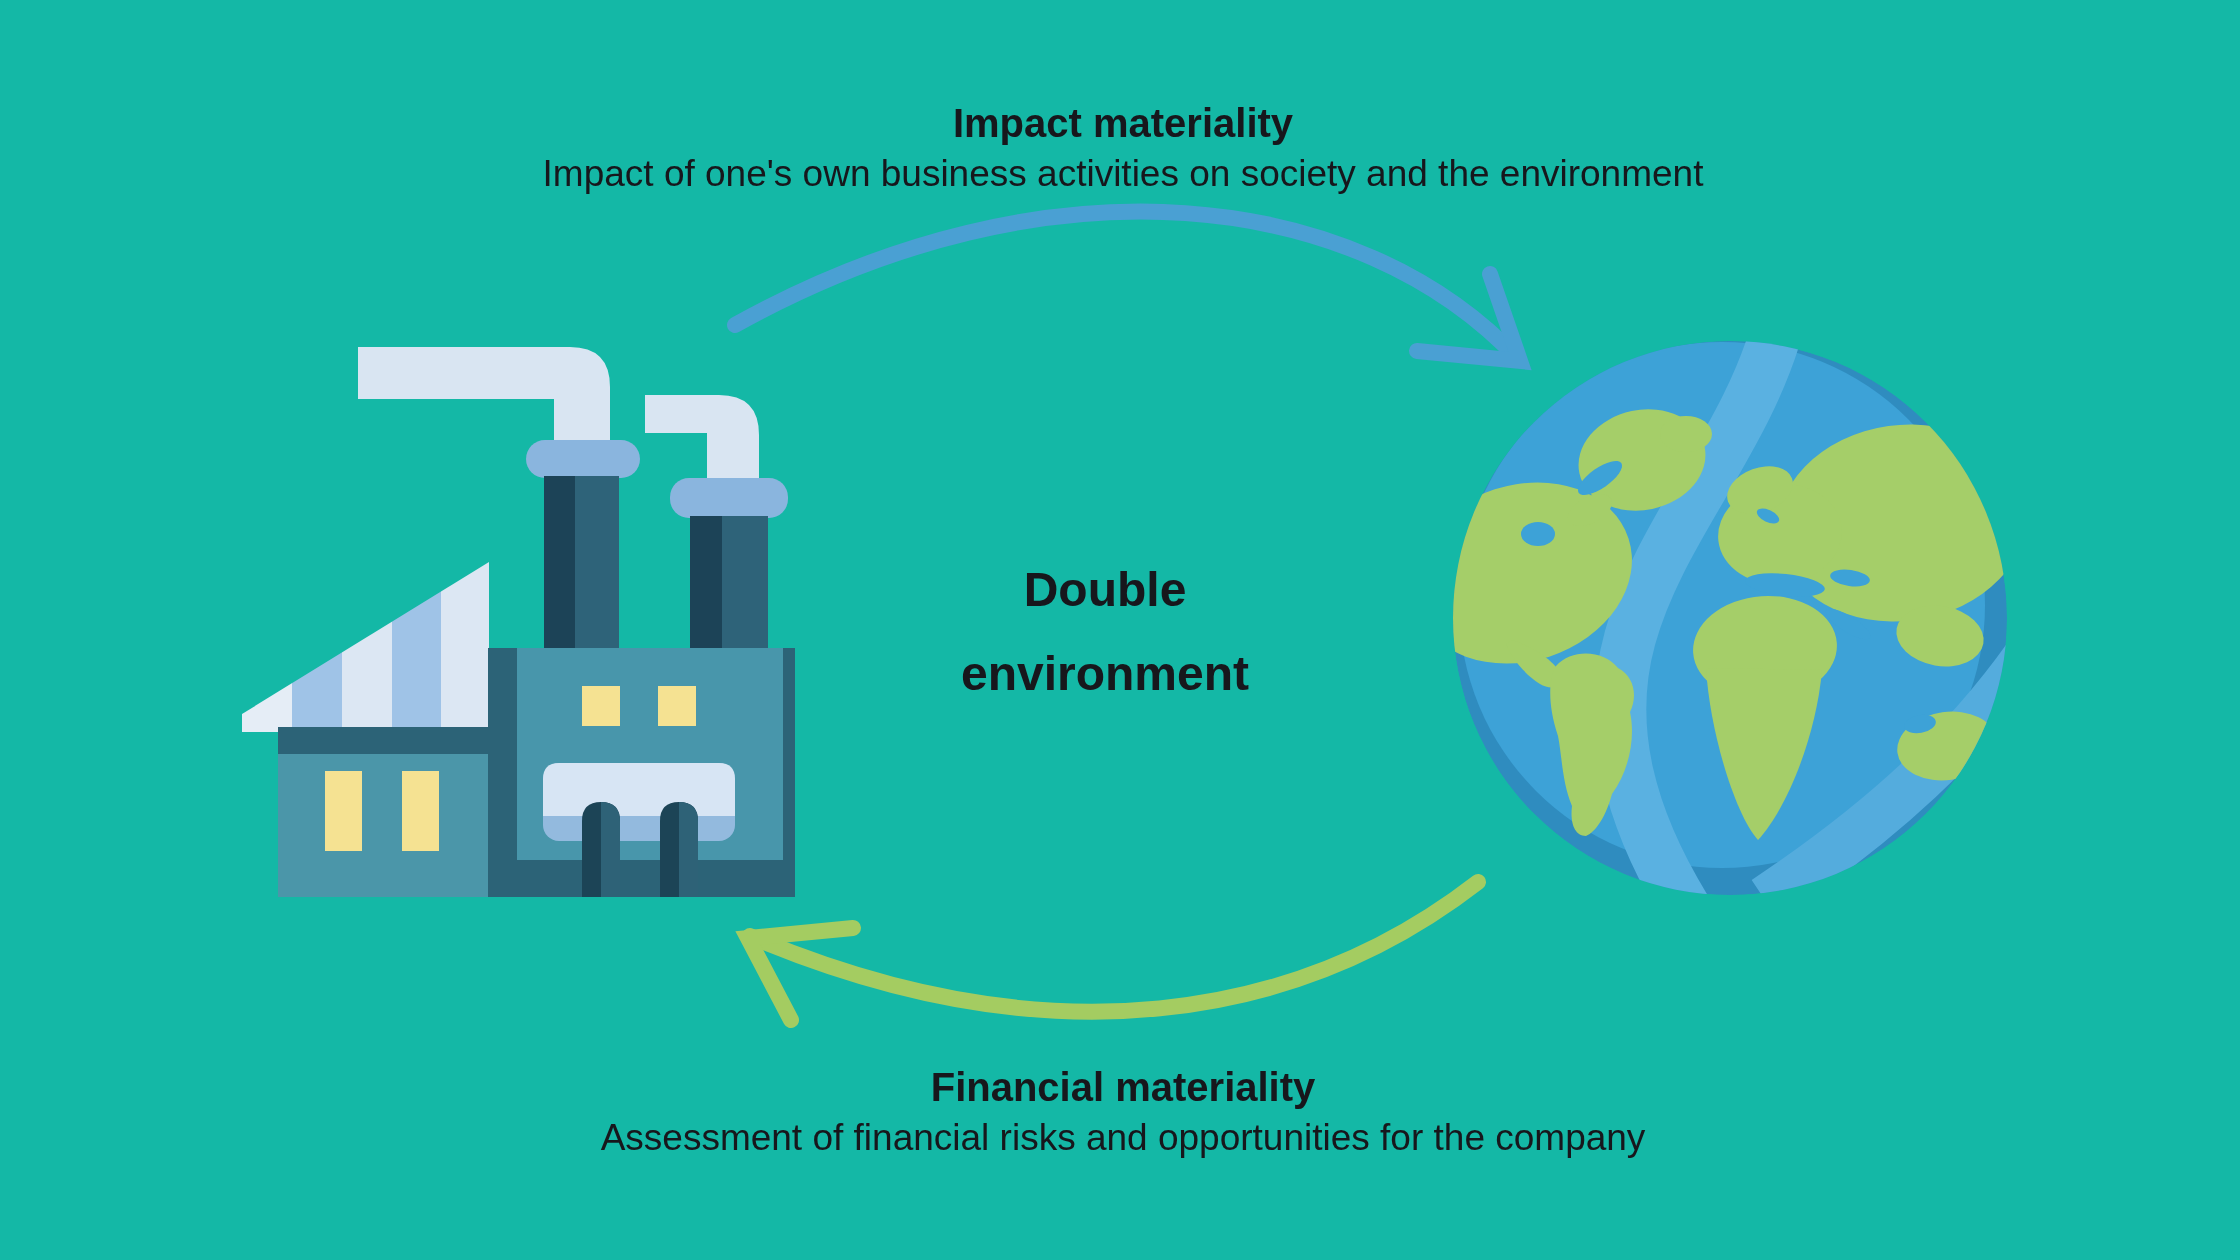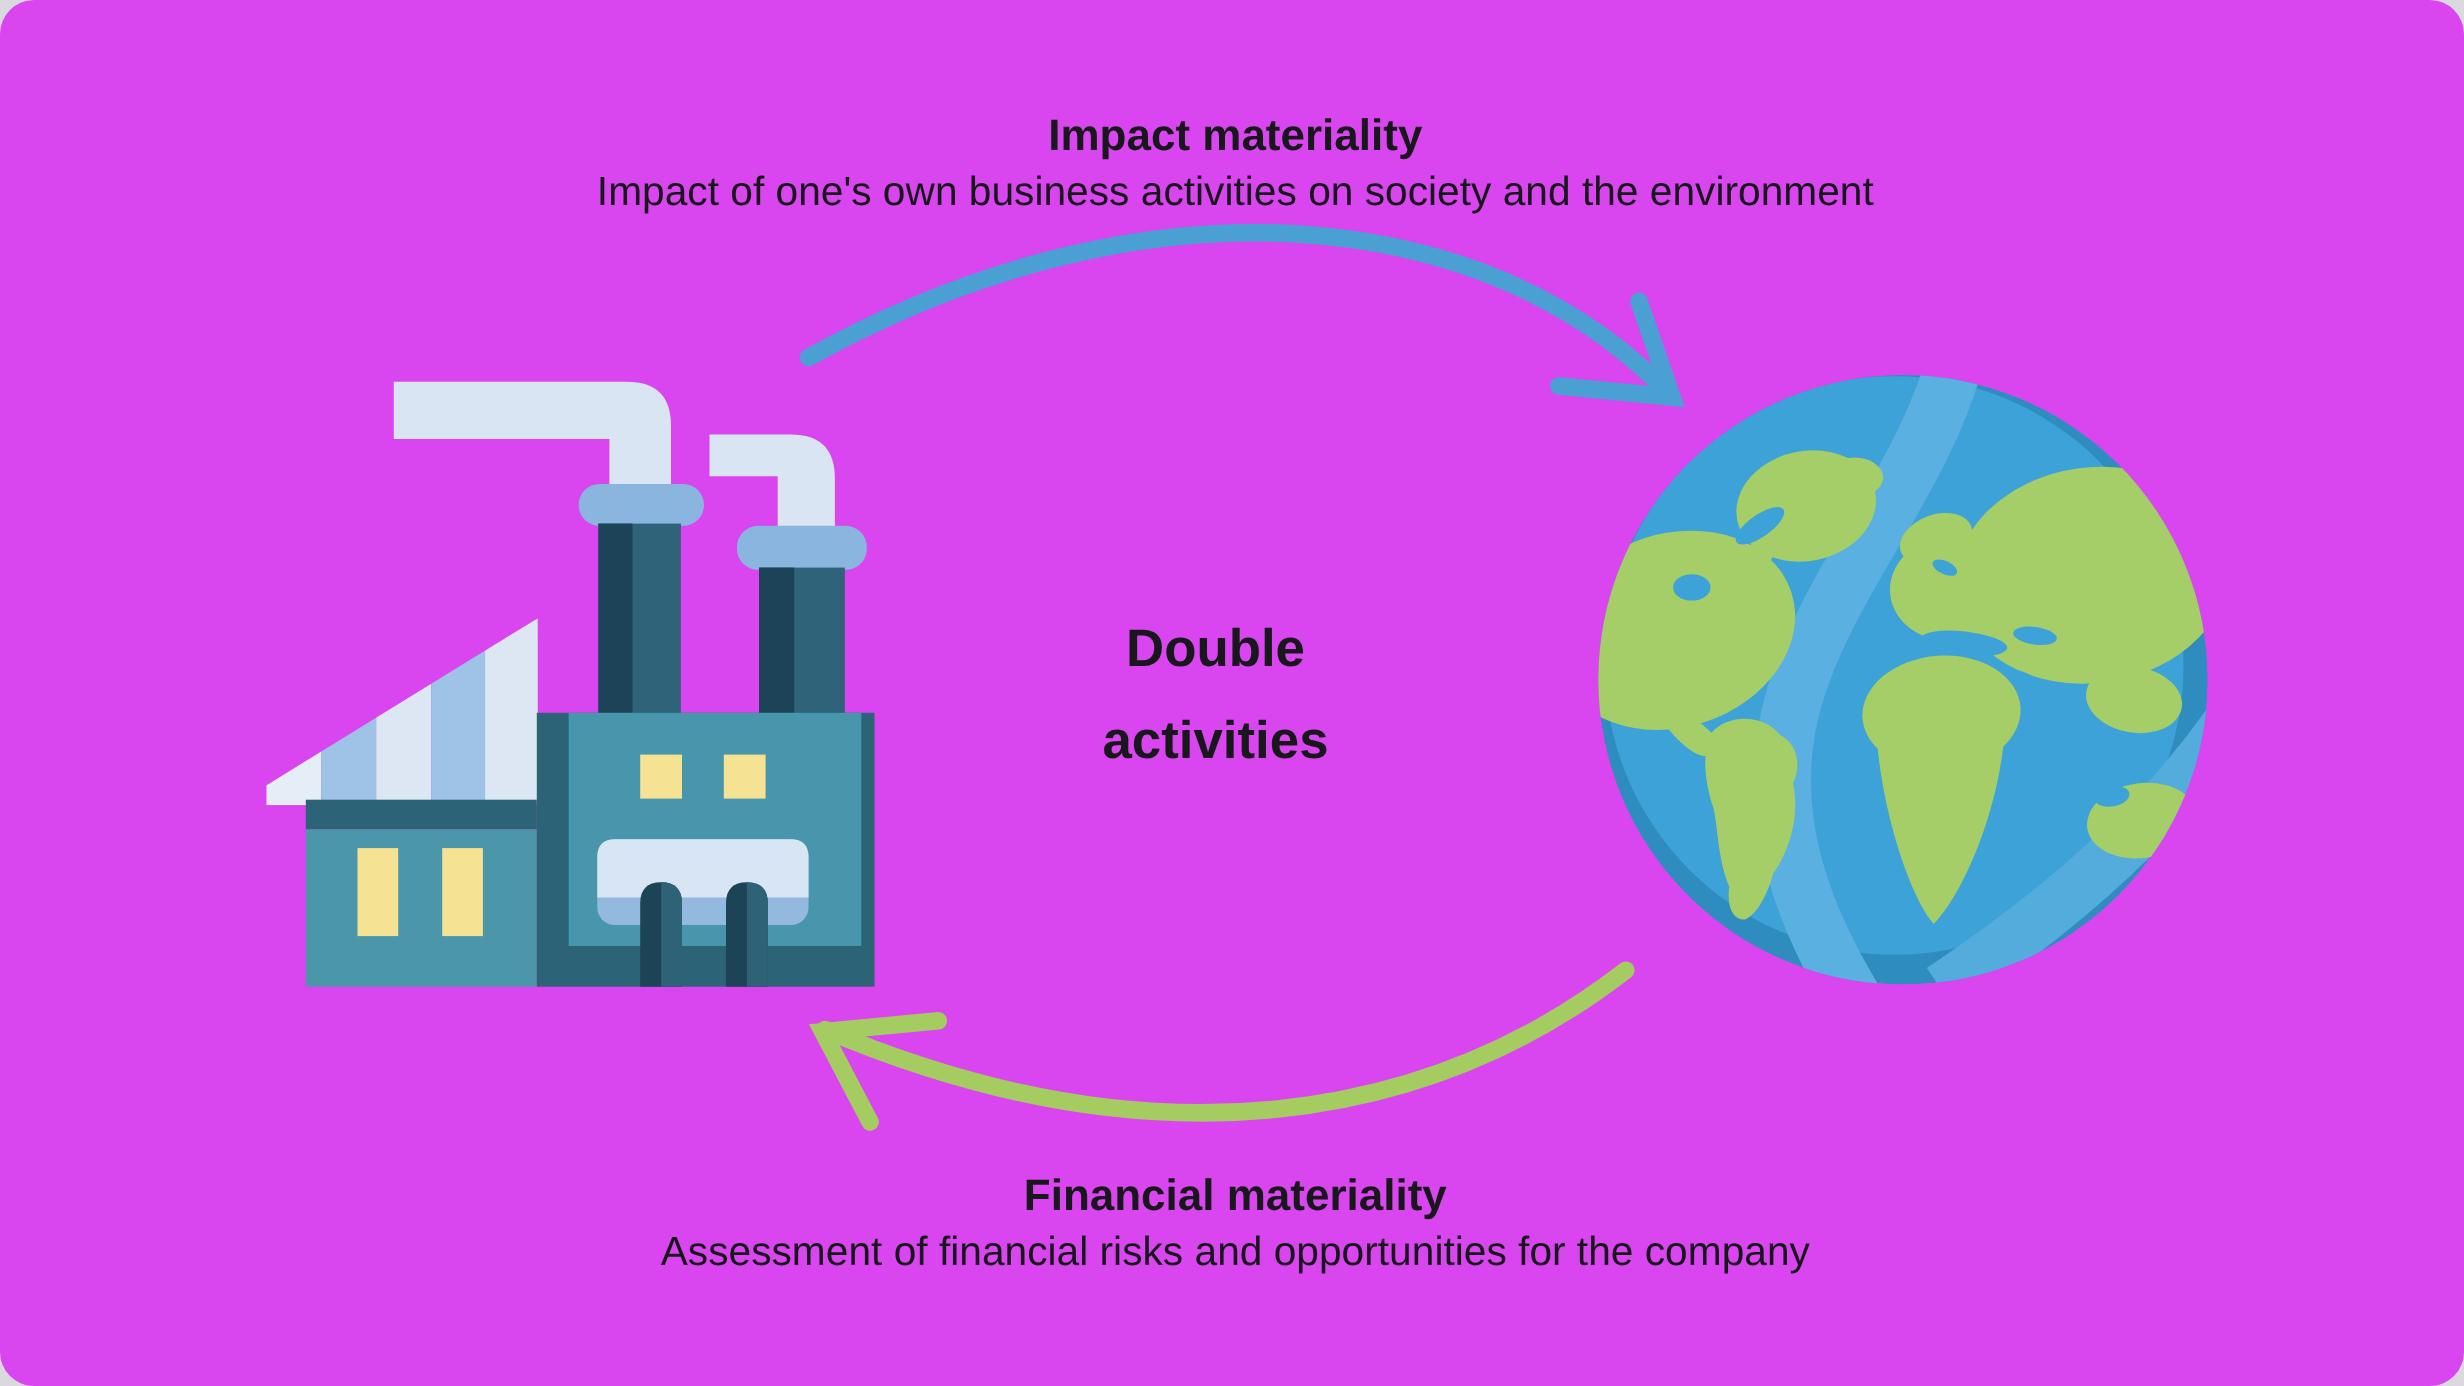--- a/index.html
+++ b/index.html
@@ -1,23 +1,22 @@
 <!DOCTYPE html>
 <html><head>
 <meta charset="utf-8">
 <style>
   html,body{margin:0;padding:0;}
   body{background:#d9d9de;font-family:"Liberation Sans", sans-serif;}
   .canvas{
     position:relative;
     width:2240px;height:1260px;
-    background:#d946ef;
+    background:#14b8a6;
     overflow:hidden;
     color:#17171c;
-    border-radius:31px;
   }
   .txt{position:absolute;text-align:center;white-space:nowrap;}
   .heading{font-weight:bold;font-size:40px;line-height:46px;}
   .subtitle{font-weight:normal;font-size:37px;line-height:44px;}
   .top-block{left:0;width:2246px;top:100px;}
   .top-block .subtitle{margin-top:6px;}
   .bottom-block{left:0;width:2246px;top:1064px;}
   .bottom-block .subtitle{margin-top:6px;}
   .center-title{
     left:775px;top:548px;width:660px;
@@ -34,21 +33,21 @@
 
 <div class="canvas">
 
   <div class="txt top-block">
     <div class="heading">Impact materiality</div>
     <div class="subtitle">Impact of one's own business activities on society and the environment</div>
   </div>
 
   <div class="txt center-title">
     <div>Double</div>
-    <div>activities</div>
+    <div>environment</div>
   </div>
 
   <div class="txt bottom-block">
     <div class="heading">Financial materiality</div>
     <div class="subtitle">Assessment of financial risks and opportunities for the company</div>
   </div>
 
   <svg class="factory-svg" width="2240" height="1260" viewBox="0 0 2240 1260" aria-hidden="true">
     <g>
 

